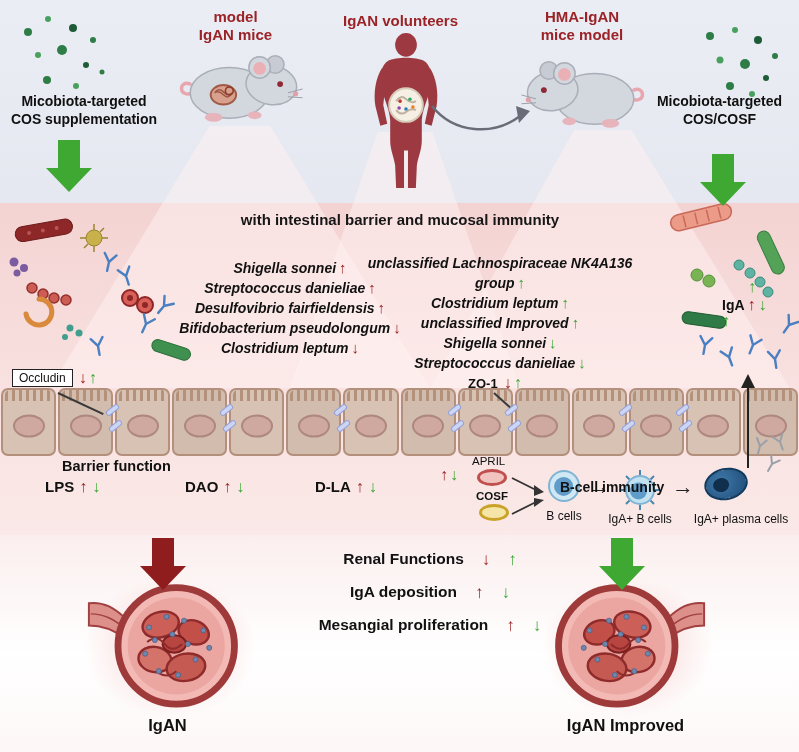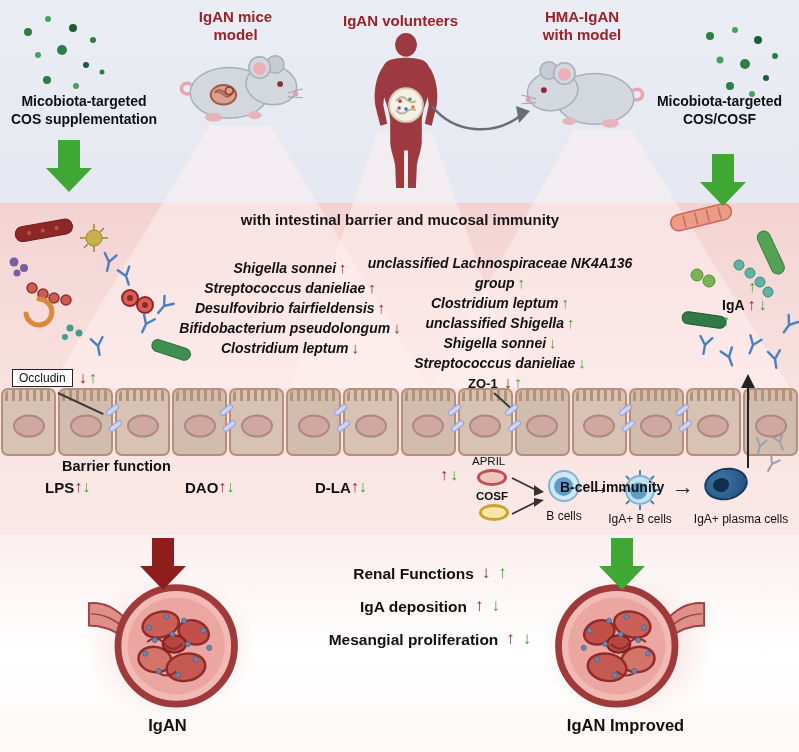--- a/index.html
+++ b/index.html
@@ -33,62 +33,62 @@
   .cell::before{content:"";position:absolute;left:2px;right:2px;top:0;height:11px;
     background:repeating-linear-gradient(90deg,#b3917b 0 3px,rgba(0,0,0,0) 3px 7px);border-radius:5px 5px 0 0}
   .cell::after{content:"";position:absolute;left:50%;top:57%;width:28px;height:19px;transform:translate(-50%,-50%);
     background:#cfa8a0;border:2px solid #ae8880;border-radius:50%}
   .junction{position:absolute;width:18px;height:34px;z-index:3}
   .junction i{position:absolute;left:0;top:0;width:15px;height:6px;background:#cdd5f4;border:1px solid #93a1d8;border-radius:3px;transform:rotate(-38deg)}
   .junction i+i{top:16px;left:3px}
   .label-box{background:#fff;border:1.5px solid #222;padding:1px 6px;font-size:12px}
   .ptr{position:absolute;height:2px;background:#3a3a3a;transform-origin:left center;z-index:3}
   .pairarr{display:flex;gap:2px;font-size:16px}
-  .marker{display:flex;align-items:center;font-weight:bold;font-size:15px}
+  .marker{display:flex;align-items:flex-start;gap:5px;font-weight:bold;font-size:15px}
   .marker .arr{font-size:16px}
   .oval{position:absolute;border-radius:50%;z-index:3}
   .flowarrow{position:absolute;font-size:22px;font-weight:bold;color:#222;z-index:3;line-height:1}
   .cell-label{position:absolute;font-size:12px;text-align:center;z-index:3}
   .bcell{position:absolute;width:32px;height:32px;border-radius:50%;background:#cfe8f4;border:2px solid #7fb4d4;z-index:3}
   .bcell::after{content:"";position:absolute;left:50%;top:50%;width:19px;height:19px;transform:translate(-52%,-48%);
     background:#5f9cc9;border-radius:50%}
   .plasma{position:absolute;width:44px;height:32px;border-radius:50%;transform:rotate(-12deg);
     background:radial-gradient(circle at 38% 38%,#3f78a8,#1e4a77);border:2px solid #123a5e;z-index:3}
   .plasma::after{content:"";position:absolute;left:7px;top:7px;width:16px;height:14px;border-radius:50%;background:#0f2f4d}
   .glow{position:absolute;border-radius:50%;z-index:1;
     background:radial-gradient(closest-side,rgba(243,170,170,.55),rgba(243,170,170,0) 75%)}
   .outcomes{position:absolute;left:295px;top:550px;width:270px;z-index:3}
-  .outcome{display:flex;justify-content:center;align-items:flex-end;gap:8px;font-weight:bold;font-size:15.5px;height:33px}
+  .outcome{display:flex;justify-content:center;align-items:flex-start;gap:18px;font-weight:bold;font-size:15.5px;height:33px}
   .outcome .arr{font-size:17px}
   .kidney-label{text-align:center;font-weight:bold;font-size:16.5px}
   svg{display:block}
 </style>
 </head>
 <body>
 
 <div id="canvas">
 
   <div class="sec" id="sec-top"></div>
   <div class="sec" id="sec-mid"></div>
   <div class="sec" id="sec-bottom"></div>
 
   <div class="cone" style="left:50px;top:126px;width:380px;height:262px;clip-path:polygon(42% 0,58% 0,100% 100%,0 100%)"></div>
   <div class="cone" style="left:290px;top:132px;width:230px;height:256px;clip-path:polygon(38% 0,62% 0,100% 100%,0 100%)"></div>
   <div class="cone" style="left:430px;top:130px;width:360px;height:258px;clip-path:polygon(40% 0,56% 0,100% 100%,0 100%)"></div>
 
   <div class="txt model-title" style="left:168px;top:8px;width:135px">
+    <div>model</div>
     <div>IgAN mice</div>
-    <div>model</div>
   </div>
   <div class="txt model-title" style="left:318px;top:12px;width:165px">
     <div>IgAN volunteers</div>
   </div>
   <div class="txt model-title" style="left:512px;top:8px;width:140px">
     <div>HMA-IgAN</div>
-    <div>with model</div>
+    <div>mice model</div>
   </div>
 
   <div class="txt suppl" style="left:0;top:92px;width:168px">
     <div>Micobiota-targeted</div>
     <div>COS supplementation</div>
   </div>
   <div class="txt suppl" style="left:640px;top:92px;width:159px">
     <div>Micobiota-targeted</div>
     <div>COS/COSF</div>
   </div>
@@ -184,21 +184,21 @@
     <div><span class="sp-name">Shigella sonnei</span><span class="arr red">↑</span></div>
     <div><span class="sp-name">Streptococcus danieliae</span><span class="arr red">↑</span></div>
     <div><span class="sp-name">Desulfovibrio fairfieldensis</span><span class="arr red">↑</span></div>
     <div><span class="sp-name">Bifidobacterium pseudolongum</span><span class="arr red">↓</span></div>
     <div><span class="sp-name">Clostridium leptum</span><span class="arr red">↓</span></div>
   </div>
 
   <div class="txt sp-list" style="left:350px;top:254px;width:300px">
     <div><span class="sp-name">unclassified Lachnospiraceae NK4A136 group</span><span class="arr green">↑</span></div>
     <div><span class="sp-name">Clostridium leptum</span><span class="arr green">↑</span></div>
-    <div><span class="sp-name">unclassified Shigella</span><span class="arr green">↑</span></div>
+    <div><span class="sp-name">unclassified Improved</span><span class="arr green">↑</span></div>
     <div><span class="sp-name">Shigella sonnei</span><span class="arr green">↓</span></div>
     <div><span class="sp-name">Streptococcus danieliae</span><span class="arr green">↓</span></div>
   </div>
 
   <svg class="abs" style="left:2px;top:210px" width="195" height="155" viewBox="0 0 195 155">
     <g transform="translate(12,18) rotate(-10)">
         <rect width="58" height="15" rx="7.5" fill="#8e2727" stroke="#6f1d1d"></rect>
         <circle cx="14" cy="7.5" r="2" fill="#b75555"></circle>
         <circle cx="28" cy="7.5" r="2" fill="#b75555"></circle>
         <circle cx="42" cy="7.5" r="2" fill="#b75555"></circle>

